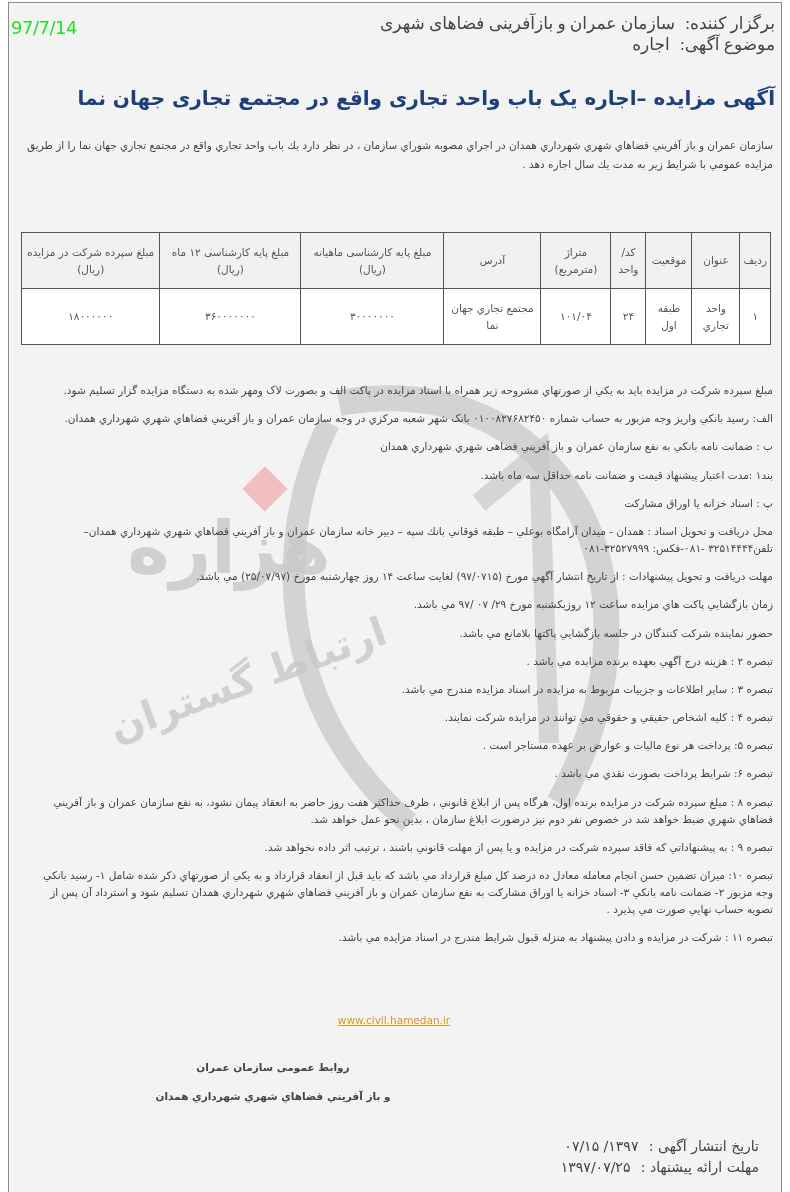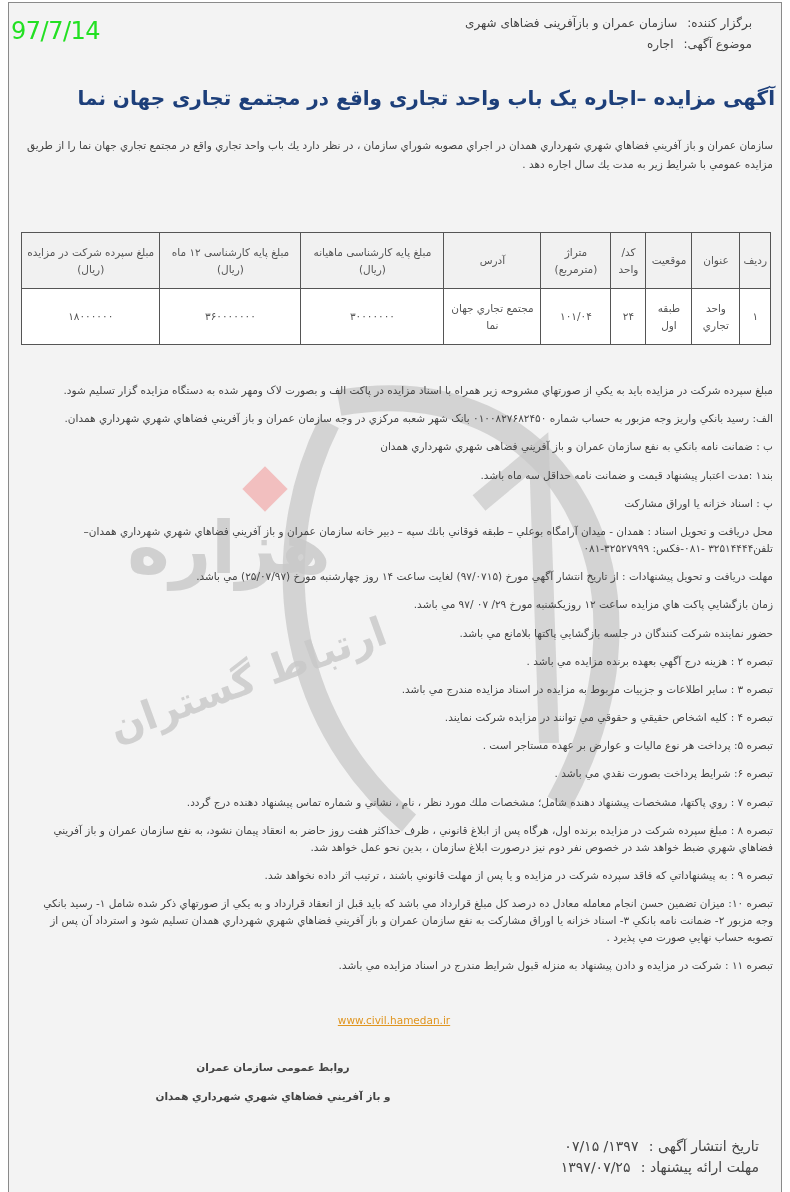--- a/index.html
+++ b/index.html
@@ -5,24 +5,24 @@
   * { box-sizing: border-box; margin: 0; padding: 0; }
   html, body { width: 790px; height: 1192px; background: #ffffff; overflow: hidden; }
   body { font-family: "DejaVu Sans", sans-serif; color: #333; position: relative; }
   .frame {
     position: absolute; left: 8px; top: 2px; width: 774px; height: 1190px;
     background: #f3f3f3; border: 1px solid #8a8a8a; border-bottom: none;
     overflow: hidden;
   }
   .stamp {
     position: absolute; left: 2px; top: 14px; font-family: "DejaVu Sans", sans-serif;
-    font-size: 24px; color: #22e022; letter-spacing: -0.5px;
+    font-size: 18px; color: #22e022; letter-spacing: -0.5px;
   }
   .rtl { direction: rtl; text-align: right; }
-  .meta { position: absolute; right: 29px; top: 10px; font-size: 12px; line-height: 21px; color: #444; }
+  .meta { position: absolute; right: 6px; top: 10px; font-size: 17px; line-height: 21px; color: #444; font-family: Liberation Serif, serif; }
   .meta .lbl { margin-left: 6px; }
   .title {
     position: absolute; right: 6px; top: 83px; font-size: 20px; font-weight: bold; color: #1d3f7a;
   }
   .intro {
     position: absolute; right: 8px; left: 8px; top: 133px; font-size: 10.5px; line-height: 19px; color: #444;
   }
   table.items {
     position: absolute; left: 12px; top: 229px; width: 750px; border-collapse: collapse;
     direction: rtl; font-size: 10.5px; color: #555; z-index: 2;
@@ -109,21 +109,20 @@
     <p>پ : اسناد خزانه يا اوراق مشاركت</p>
     <p>محل دريافت و تحويل اسناد : همدان - ميدان آرامگاه بوعلي – طبقه فوقاني بانك سپه –  دبير خانه سازمان عمران  و باز آفريني فضاهاي شهري شهرداري همدان– تلفن۳۲۵۱۴۴۴۴ -۰۸۱-فکس: ۳۲۵۲۷۹۹۹-۰۸۱</p>
     <p>مهلت دريافت و تحويل پيشنهادات : از تاريخ انتشار آگهي مورخ (۹۷/۰۷۱۵)  لغايت ساعت  ۱۴ روز چهارشنبه  مورخ (۲۵/۰۷/۹۷) مي باشد.</p>
     <p>زمان بازگشايي پاكت هاي مزايده ساعت ۱۲ روزيكشنبه مورخ  ۲۹/ ۰۷ /۹۷  مي باشد.</p>
     <p>حضور نماينده شركت كنندگان در جلسه بازگشايي پاكتها بلامانع مي باشد.</p>
     <p>تبصره ۲ : هزينه درج آگهي بعهده برنده مزايده مي باشد .</p>
     <p>تبصره ۳ : ساير اطلاعات و جزييات مربوط به مزايده در اسناد مزايده مندرج مي باشد.</p>
     <p>تبصره ۴ : كليه اشخاص حقيقي و حقوقي مي توانند در مزايده شركت نمايند.</p>
     <p>تبصره ۵: پرداخت هر نوع ماليات و عوارض بر عهده مستاجر است .</p>
     <p>تبصره ۶: شرايط پرداخت بصورت نقدي مي باشد .</p>
-    <p>تبصره ۷ : روي پاكتها، مشخصات پيشنهاد دهنده شامل؛ مشخصات ملك مورد نظر ، نام ، نشاني و شماره تماس پيشنهاد دهنده درج گردد.</p>
     <p>تبصره ۸ : مبلغ سپرده شركت در مزايده برنده اول، هرگاه پس از ابلاغ قانوني ، ظرف حداكثر هفت روز حاضر به انعقاد پيمان نشود، به نفع سازمان عمران و باز آفريني فضاهاي شهري ضبط خواهد شد در خصوص نفر دوم نيز درصورت ابلاغ سازمان ، بدين نحو عمل خواهد شد.</p>
     <p>تبصره ۹ : به پيشنهاداتي كه فاقد سپرده شركت در مزايده و يا پس از مهلت قانوني باشند ، ترتيب اثر داده نخواهد شد.</p>
     <p>تبصره ۱۰: ميزان تضمين حسن انجام معامله معادل ده درصد كل مبلغ قرارداد مي باشد كه بايد قبل از انعقاد قرارداد و به يكي از صورتهاي ذكر شده شامل ۱- رسيد بانكي وجه مزبور ۲- ضمانت نامه بانكي ۳- اسناد خزانه يا اوراق مشاركت به نفع سازمان عمران و باز آفريني فضاهاي شهري شهرداري همدان تسليم شود و استرداد آن پس از تصويه حساب نهايي صورت مي پذيرد .</p>
     <p>تبصره ۱۱ : شركت در مزايده و دادن پيشنهاد به منزله قبول شرايط مندرج در اسناد مزايده مي باشد.</p>
   </div>
 
   <div class="link-row">
     <a>www.civil.hamedan.ir</a>
   </div>
 

